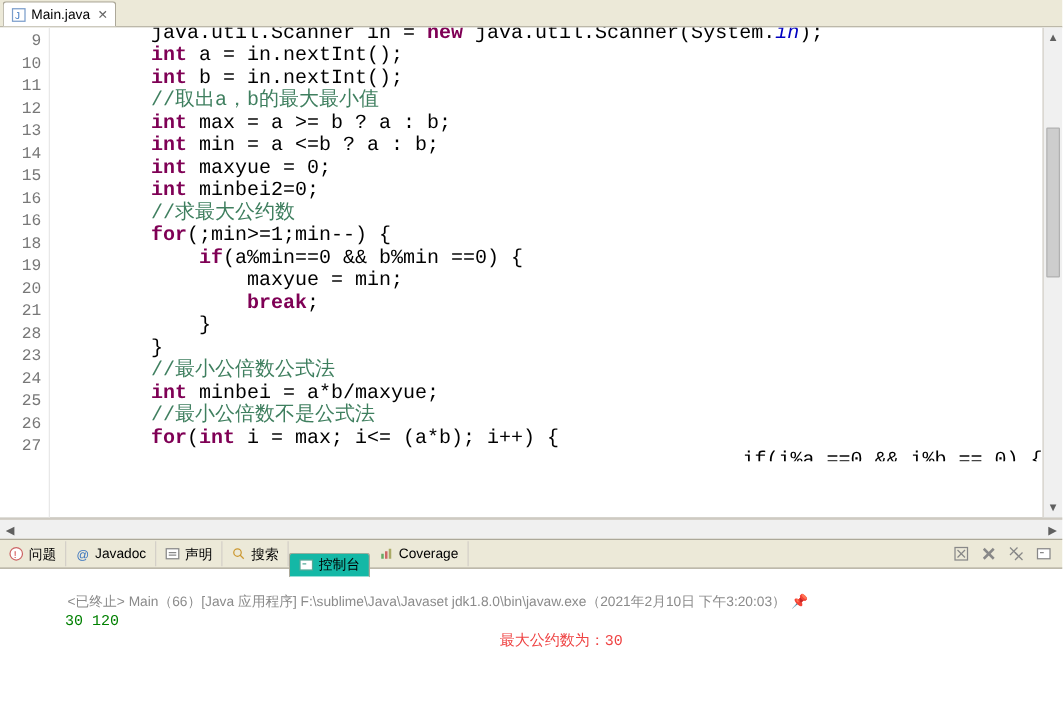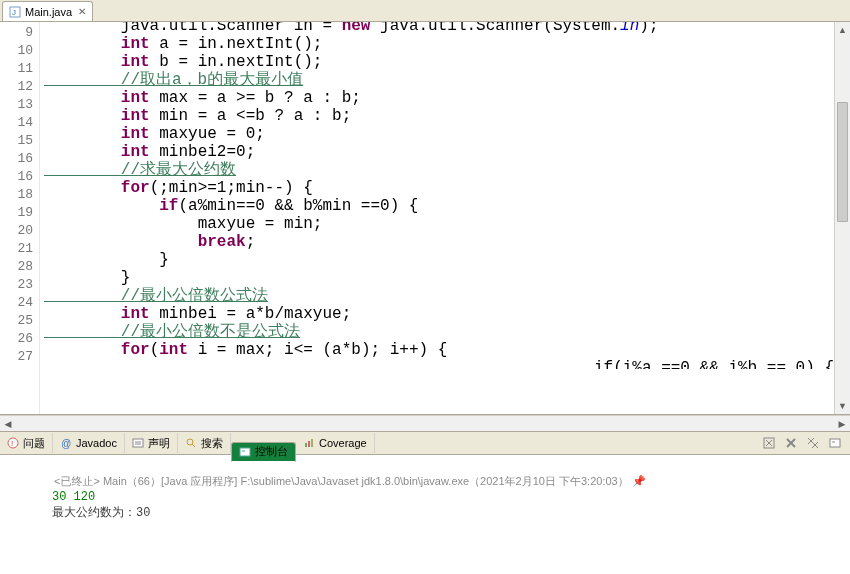--- a/index.html
+++ b/index.html
@@ -94,21 +94,21 @@
     display: flex;
     align-items: center;
   }
   .scrollbar-h .arrow-l, .scrollbar-h .arrow-r {
     width: 16px; height: 16px;
     display: flex; align-items: center; justify-content: center;
     color: #606060; font-size: 9px;
   }
   .scrollbar-h .track { flex: 1; }
   .kw { color: #7f0055; font-weight: bold; }
-  .cm { color: #3f7f5f; text-decoration: underline; }
+  .cm { color: #3f7f5f; }
   .fld { color: #0000c0; font-style: italic; }
   .txt { color: #000; }
   .cut-top { margin-top: -7px; }
   .cut-bot { height: 10px; overflow: hidden; text-align: right; }
   .console-tabs {
     height: 24px;
     background: #ece9d8;
     border-top: 1px solid #aca899;
     border-bottom: 1px solid #aca899;
     display: flex;
@@ -117,21 +117,21 @@
   }
   .ctab {
     height: 20px;
     padding: 2px 7px;
     display: flex;
     align-items: center;
     font-size: 11px;
     border-right: 1px solid #d4d0c8;
   }
   .ctab.active {
-    background: #15803d;
+    background: #14b8a6;
     border: 1px solid #aca899;
     border-bottom: 1px solid #fff;
     border-top-left-radius: 3px;
     border-top-right-radius: 3px;
     margin-bottom: -1px;
     margin-top: 16px;
   }
   .ctab .icon { width: 12px; height: 12px; margin-right: 4px; }
   .console-toolbar {
     margin-left: auto;
@@ -155,21 +155,21 @@
     margin-left: 48px;
   }
   .console-title {
     color: #8b8b8b;
     font-size: 11px;
     font-family: "Segoe UI", sans-serif;
     padding: 1px 2px;
   }
   .console-title .pin { color: #333; margin-left: 4px; }
   .stdin { color: #008000; }
-  .stdout { color: #404040; }
+  .stdout { color: #ef4444; text-align: center; }
   svg { display: block; }
 </style>
 </head>
 <body>
 
 <div class="editor-tabs">
   <div class="editor-tab">
     <span class="icon">
       <svg width="12" height="12" viewBox="0 0 12 12">
           <rect x="1" y="1" width="10" height="10" fill="#fff" stroke="#7b9ecb"></rect>

